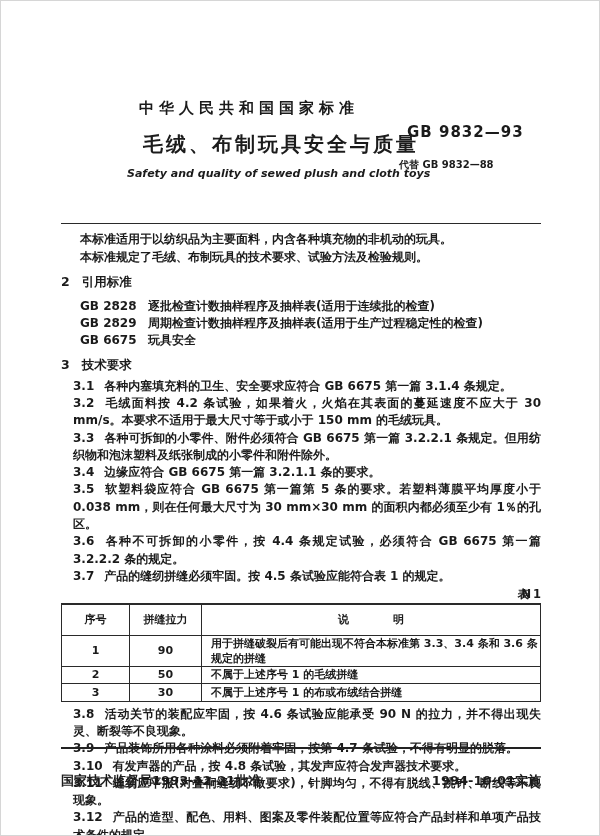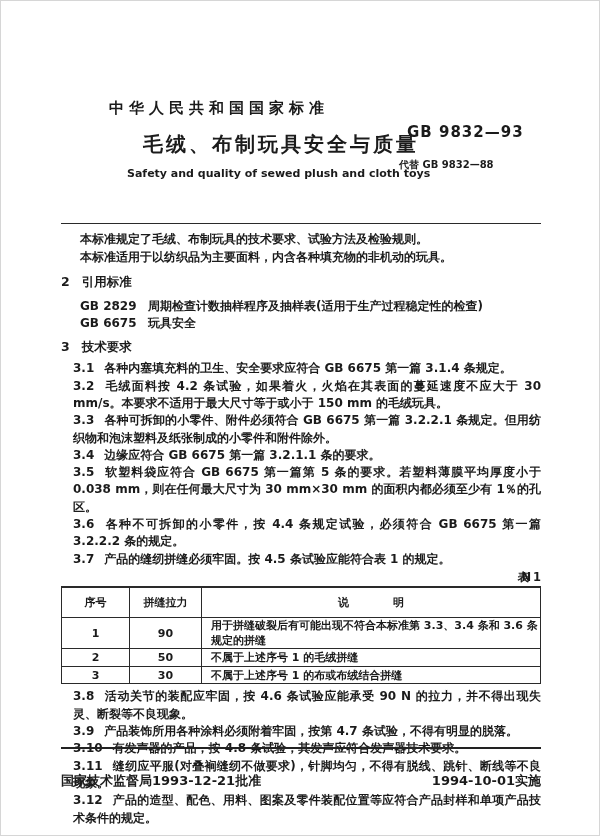--- a/index.html
+++ b/index.html
@@ -4,25 +4,25 @@
 <style>
   * { margin:0; padding:0; box-sizing:border-box; }
   html,body { background:#e8e8e8; }
   body { width:600px; height:836px; font-family:"DejaVu Sans", sans-serif; }
   .page {
     position:relative; width:600px; height:836px; background:#ffffff;
     color:#1b1b1b; padding:98px 58px 0 60px; overflow:hidden;
     border:1px solid #d6d6d6;
   }
   .doc-header { position:relative; height:112px; }
-  .std-type { margin-left:48px; font-size:15px; font-weight:bold; letter-spacing:5px; }
+  .std-type { margin-left:78px; font-size:15px; font-weight:bold; letter-spacing:5px; }
   .std-code { position:absolute; left:346px; top:24px; font-size:15px; font-weight:bold; letter-spacing:1px; }
   .title-cn { margin-left:82px; margin-top:13px; font-size:20px; font-weight:bold; letter-spacing:3px; }
   .replaces { position:absolute; left:338px; top:59px; font-size:10px; font-weight:bold; }
-  .title-en { margin-left:66px; margin-top:9px; font-size:11px; font-weight:bold; }
+  .title-en { margin-left:66px; margin-top:9px; font-size:11px; font-weight:bold;font-style:italic; }
   .header-rule { border:none; border-top:1.6px solid #2a2a2a; margin-top:12px; }
 
   .sec-heading { font-size:12.5px; font-weight:bold; line-height:16px; }
   .sec-heading .sec-num { margin-right:12px; }
   .sec1-heading { margin-top:12px; }
   .sec-paragraphs { margin-top:7px; padding-left:19px; font-size:12px; font-weight:bold; line-height:17.5px; }
   .sec2-heading { margin-top:8px; }
   .refs { margin-top:8px; padding-left:19px; font-size:12px; font-weight:bold; line-height:17.2px; }
   .ref-code { display:inline-block; min-width:58px; margin-right:10px; }
   .sec3-heading { margin-top:7px; }
@@ -64,28 +64,31 @@
     <div class="std-type">中华人民共和国国家标准</div>
     <div class="std-code">GB 9832—93</div>
     <div class="title-cn">毛绒、布制玩具安全与质量</div>
     <div class="replaces">代替 GB 9832—88</div>
     <div class="title-en">Safety and quality of sewed plush and cloth toys</div>
   </div>
 
   <hr class="header-rule">
 
   <div class="sec-paragraphs">
+    <div class="para">本标准适用于以纺织品为主要面料，内含各种填充物的非机动的玩具。</div>
     <div class="para">本标准规定了毛绒、布制玩具的技术要求、试验方法及检验规则。</div>
-    <div class="para">本标准适用于以纺织品为主要面料，内含各种填充物的非机动的玩具。</div>
   </div>
 
   <div class="sec-heading sec2-heading">
     <span class="sec-num">2</span><span>引用标准</span>
   </div>
   <div class="refs">
+    <div class="ref">
+      <span class="ref-code">GB 2828</span><span>逐批检查计数抽样程序及抽样表(适用于连续批的检查)</span>
+    </div>
     <div class="ref">
       <span class="ref-code">GB 2829</span><span>周期检查计数抽样程序及抽样表(适用于生产过程稳定性的检查)</span>
     </div>
     <div class="ref">
       <span class="ref-code">GB 6675</span><span>玩具安全</span>
     </div>
   </div>
 
   <div class="sec-heading sec3-heading">
     <span class="sec-num">3</span><span>技术要求</span>

